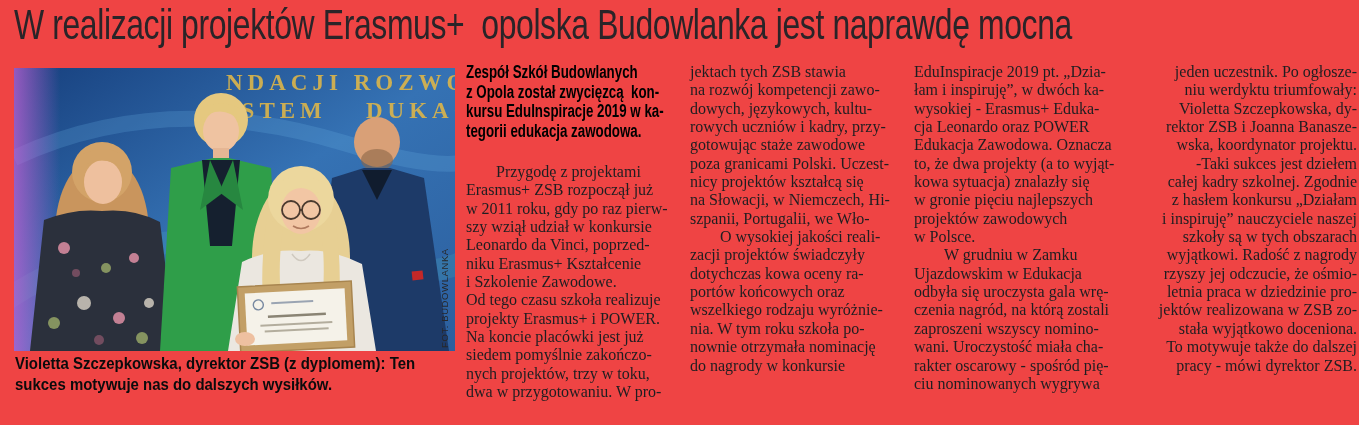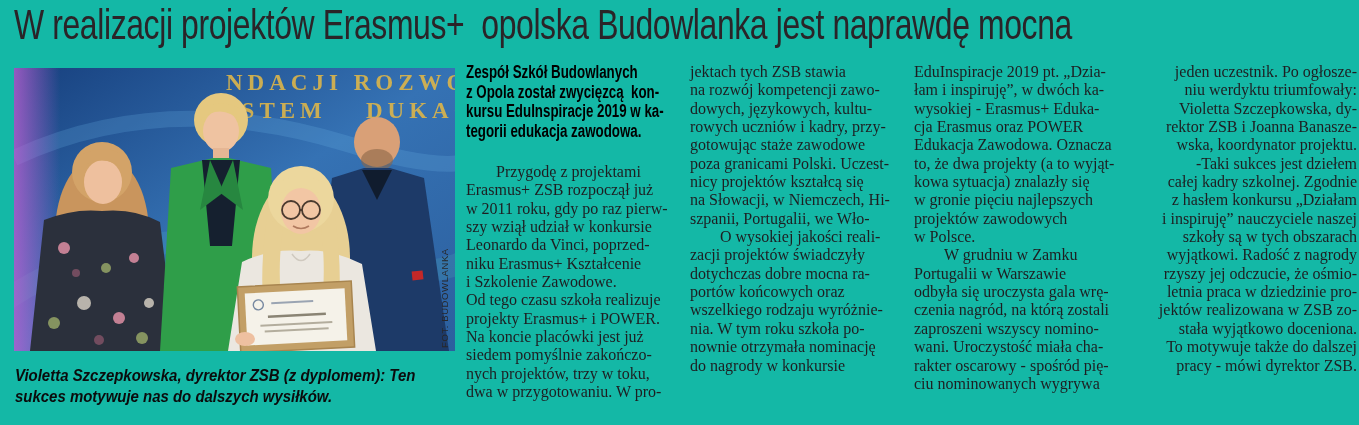--- a/index.html
+++ b/index.html
@@ -1,33 +1,33 @@
 <!DOCTYPE html>
 <html lang="pl"><head>
 <meta charset="utf-8">
 <style>
   html,body{margin:0;padding:0;background:#ffffff;}
   body{width:1359px;height:425px;overflow:hidden;font-family:"Liberation Sans",sans-serif;}
-  .page{position:relative;width:1359px;height:425px;background:#14b8a6;}
+  .page{position:relative;width:1359px;height:425px;background:#ef4444;}
 
   
   .headline{
     position:absolute;left:14px;top:1px;margin:0;
     font-family:"Liberation Sans",sans-serif;
     font-size:42px;font-weight:300;color:#2a2428;
     letter-spacing:-0.5px;white-space:pre;
     transform:scaleX(0.76);transform-origin:0 0;
   }
 
   
   .photo{position:absolute;left:14px;top:68px;width:441px;height:283px;overflow:hidden;}
   .photo svg{display:block;}
 
   
-  .caption{position:absolute;left:15px;top:365px;width:450px;color:#0b0b0c;font-style:italic;}
+  .caption{position:absolute;left:15px;top:353px;width:450px;color:#0b0b0c;}
   .cap-line{
     font-size:17px;font-weight:bold;line-height:21px;white-space:pre;
     transform:scaleX(0.88);transform-origin:0 0;
   }
 
   
   .columns{position:absolute;left:466px;top:63px;display:flex;gap:19px;}
   .col{width:205px;flex:0 0 auto;}
   .col:last-child{width:219px;text-align:right;}
   .lead{margin-bottom:22px;}
@@ -180,44 +180,44 @@
           <div class="body-line">rowych uczniów i kadry, przy-</div>
           <div class="body-line">gotowując staże zawodowe</div>
           <div class="body-line">poza granicami Polski. Uczest-</div>
           <div class="body-line">nicy projektów kształcą się</div>
           <div class="body-line">na Słowacji, w Niemczech, Hi-</div>
           <div class="body-line">szpanii, Portugalii, we Wło-</div>
         </div>
         <div class="para">
           <div class="body-line indent">O wysokiej jakości reali-</div>
           <div class="body-line">zacji projektów świadczyły</div>
-          <div class="body-line">dotychczas dobre mocna ra-</div>
+          <div class="body-line">dotychczas kowa oceny ra-</div>
           <div class="body-line">portów końcowych oraz</div>
           <div class="body-line">wszelkiego rodzaju wyróżnie-</div>
           <div class="body-line">nia. W tym roku szkoła po-</div>
           <div class="body-line">nownie otrzymała nominację</div>
           <div class="body-line">do nagrody w konkursie</div>
         </div>
       </div>
       <div class="col">
         <div class="para">
           <div class="body-line">EduInspiracje 2019 pt. „Dzia-</div>
           <div class="body-line">łam i inspiruję”, w dwóch ka-</div>
           <div class="body-line">wysokiej - Erasmus+ Eduka-</div>
-          <div class="body-line">cja Erasmus oraz POWER</div>
+          <div class="body-line">cja Leonardo oraz POWER</div>
           <div class="body-line">Edukacja Zawodowa. Oznacza</div>
           <div class="body-line">to, że dwa projekty (a to wyjąt-</div>
           <div class="body-line">kowa sytuacja) znalazły się</div>
           <div class="body-line">w gronie pięciu najlepszych</div>
           <div class="body-line">projektów zawodowych</div>
           <div class="body-line">w Polsce.</div>
         </div>
         <div class="para">
           <div class="body-line indent">W grudniu w Zamku</div>
-          <div class="body-line">Portugalii w Warszawie</div>
+          <div class="body-line">Ujazdowskim w Edukacja</div>
           <div class="body-line">odbyła się uroczysta gala wrę-</div>
           <div class="body-line">czenia nagród, na którą zostali</div>
           <div class="body-line">zaproszeni wszyscy nomino-</div>
           <div class="body-line">wani. Uroczystość miała cha-</div>
           <div class="body-line">rakter oscarowy - spośród pię-</div>
           <div class="body-line">ciu nominowanych wygrywa</div>
         </div>
       </div>
       <div class="col">
         <div class="para">

